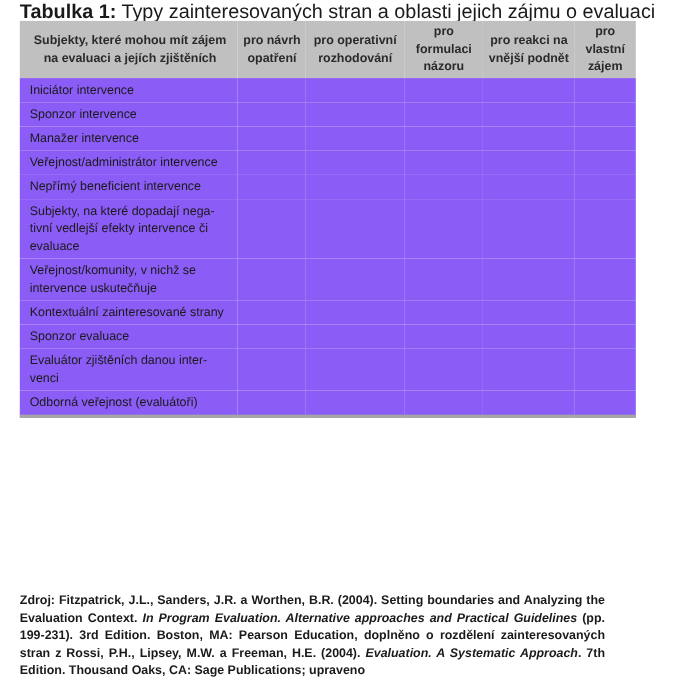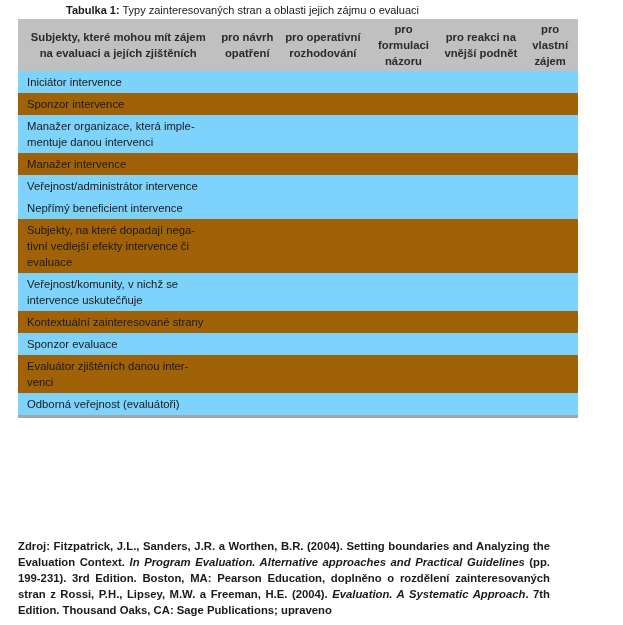--- a/index.html
+++ b/index.html
@@ -3,21 +3,21 @@
   <meta charset="utf-8">
   <style>
     html, body { margin: 0; padding: 0; background: #ffffff; }
     body {
       width: 623px; height: 625px; position: relative; overflow: hidden;
       font-family: "Liberation Sans", "DejaVu Sans", sans-serif;
       color: #1a1a1a;
     }
     .caption {
       position: absolute; left: 18px; top: 1px;
-      font-size: 11px; line-height: 18px; white-space: nowrap; margin-left: 48px;
+      font-size: 18px; line-height: 18px; white-space: nowrap;
     }
     .caption b { font-weight: bold; }
     table.stakeholders {
       position: absolute; left: 18px; top: 19px;
       width: 560px; border-collapse: collapse;
       font-size: 11.3px;
     }
     table.stakeholders th {
       background: #c0c0c0; font-weight: bold; color: #2a2a2a;
       text-align: center; vertical-align: middle;
@@ -26,22 +26,22 @@
     table.stakeholders th.subj { width: 190px; padding-left: 6px; padding-right: 4px; }
     table.stakeholders th.c1 { width: 58px; }
     table.stakeholders th.c2 { width: 86px; }
     table.stakeholders th.c3 { width: 68px; }
     table.stakeholders th.c4 { width: 80px; }
     table.stakeholders th.c5 { width: 52px; }
     table.stakeholders td {
       line-height: 16px; padding: 3px 4px 3px 9px; vertical-align: middle;
     }
     table.stakeholders td.val { padding: 0; }
-    table.stakeholders tr.even td { background: #a16207; }
-    table.stakeholders tr.odd td { background: #7dd3fc; }
+    table.stakeholders tr.even td { background: #8b5cf6; }
+    table.stakeholders tr.odd td { background: #8b5cf6; }
     table.stakeholders tr.last td { border-bottom: 3px solid #a6a6a6; }
     .source {
       position: absolute; left: 18px; top: 538px; width: 532px;
       font-size: 11.3px; line-height: 16px; text-align: justify; color: #1a1a1a; font-weight: bold;
     }
     .source i { font-style: italic; }
   </style>
 </head>
 <body>
 
@@ -62,28 +62,20 @@
       <tr class="odd">
         <td>Iniciátor intervence</td>
         <td class="val"></td>
         <td class="val"></td>
         <td class="val"></td>
         <td class="val"></td>
         <td class="val"></td>
       </tr>
       <tr class="even">
         <td>Sponzor intervence</td>
-        <td class="val"></td>
-        <td class="val"></td>
-        <td class="val"></td>
-        <td class="val"></td>
-        <td class="val"></td>
-      </tr>
-      <tr class="odd">
-        <td>Manažer organizace, která imple-mentuje danou intervenci</td>
         <td class="val"></td>
         <td class="val"></td>
         <td class="val"></td>
         <td class="val"></td>
         <td class="val"></td>
       </tr>
       <tr class="even">
         <td>Manažer intervence</td>
         <td class="val"></td>
         <td class="val"></td>

